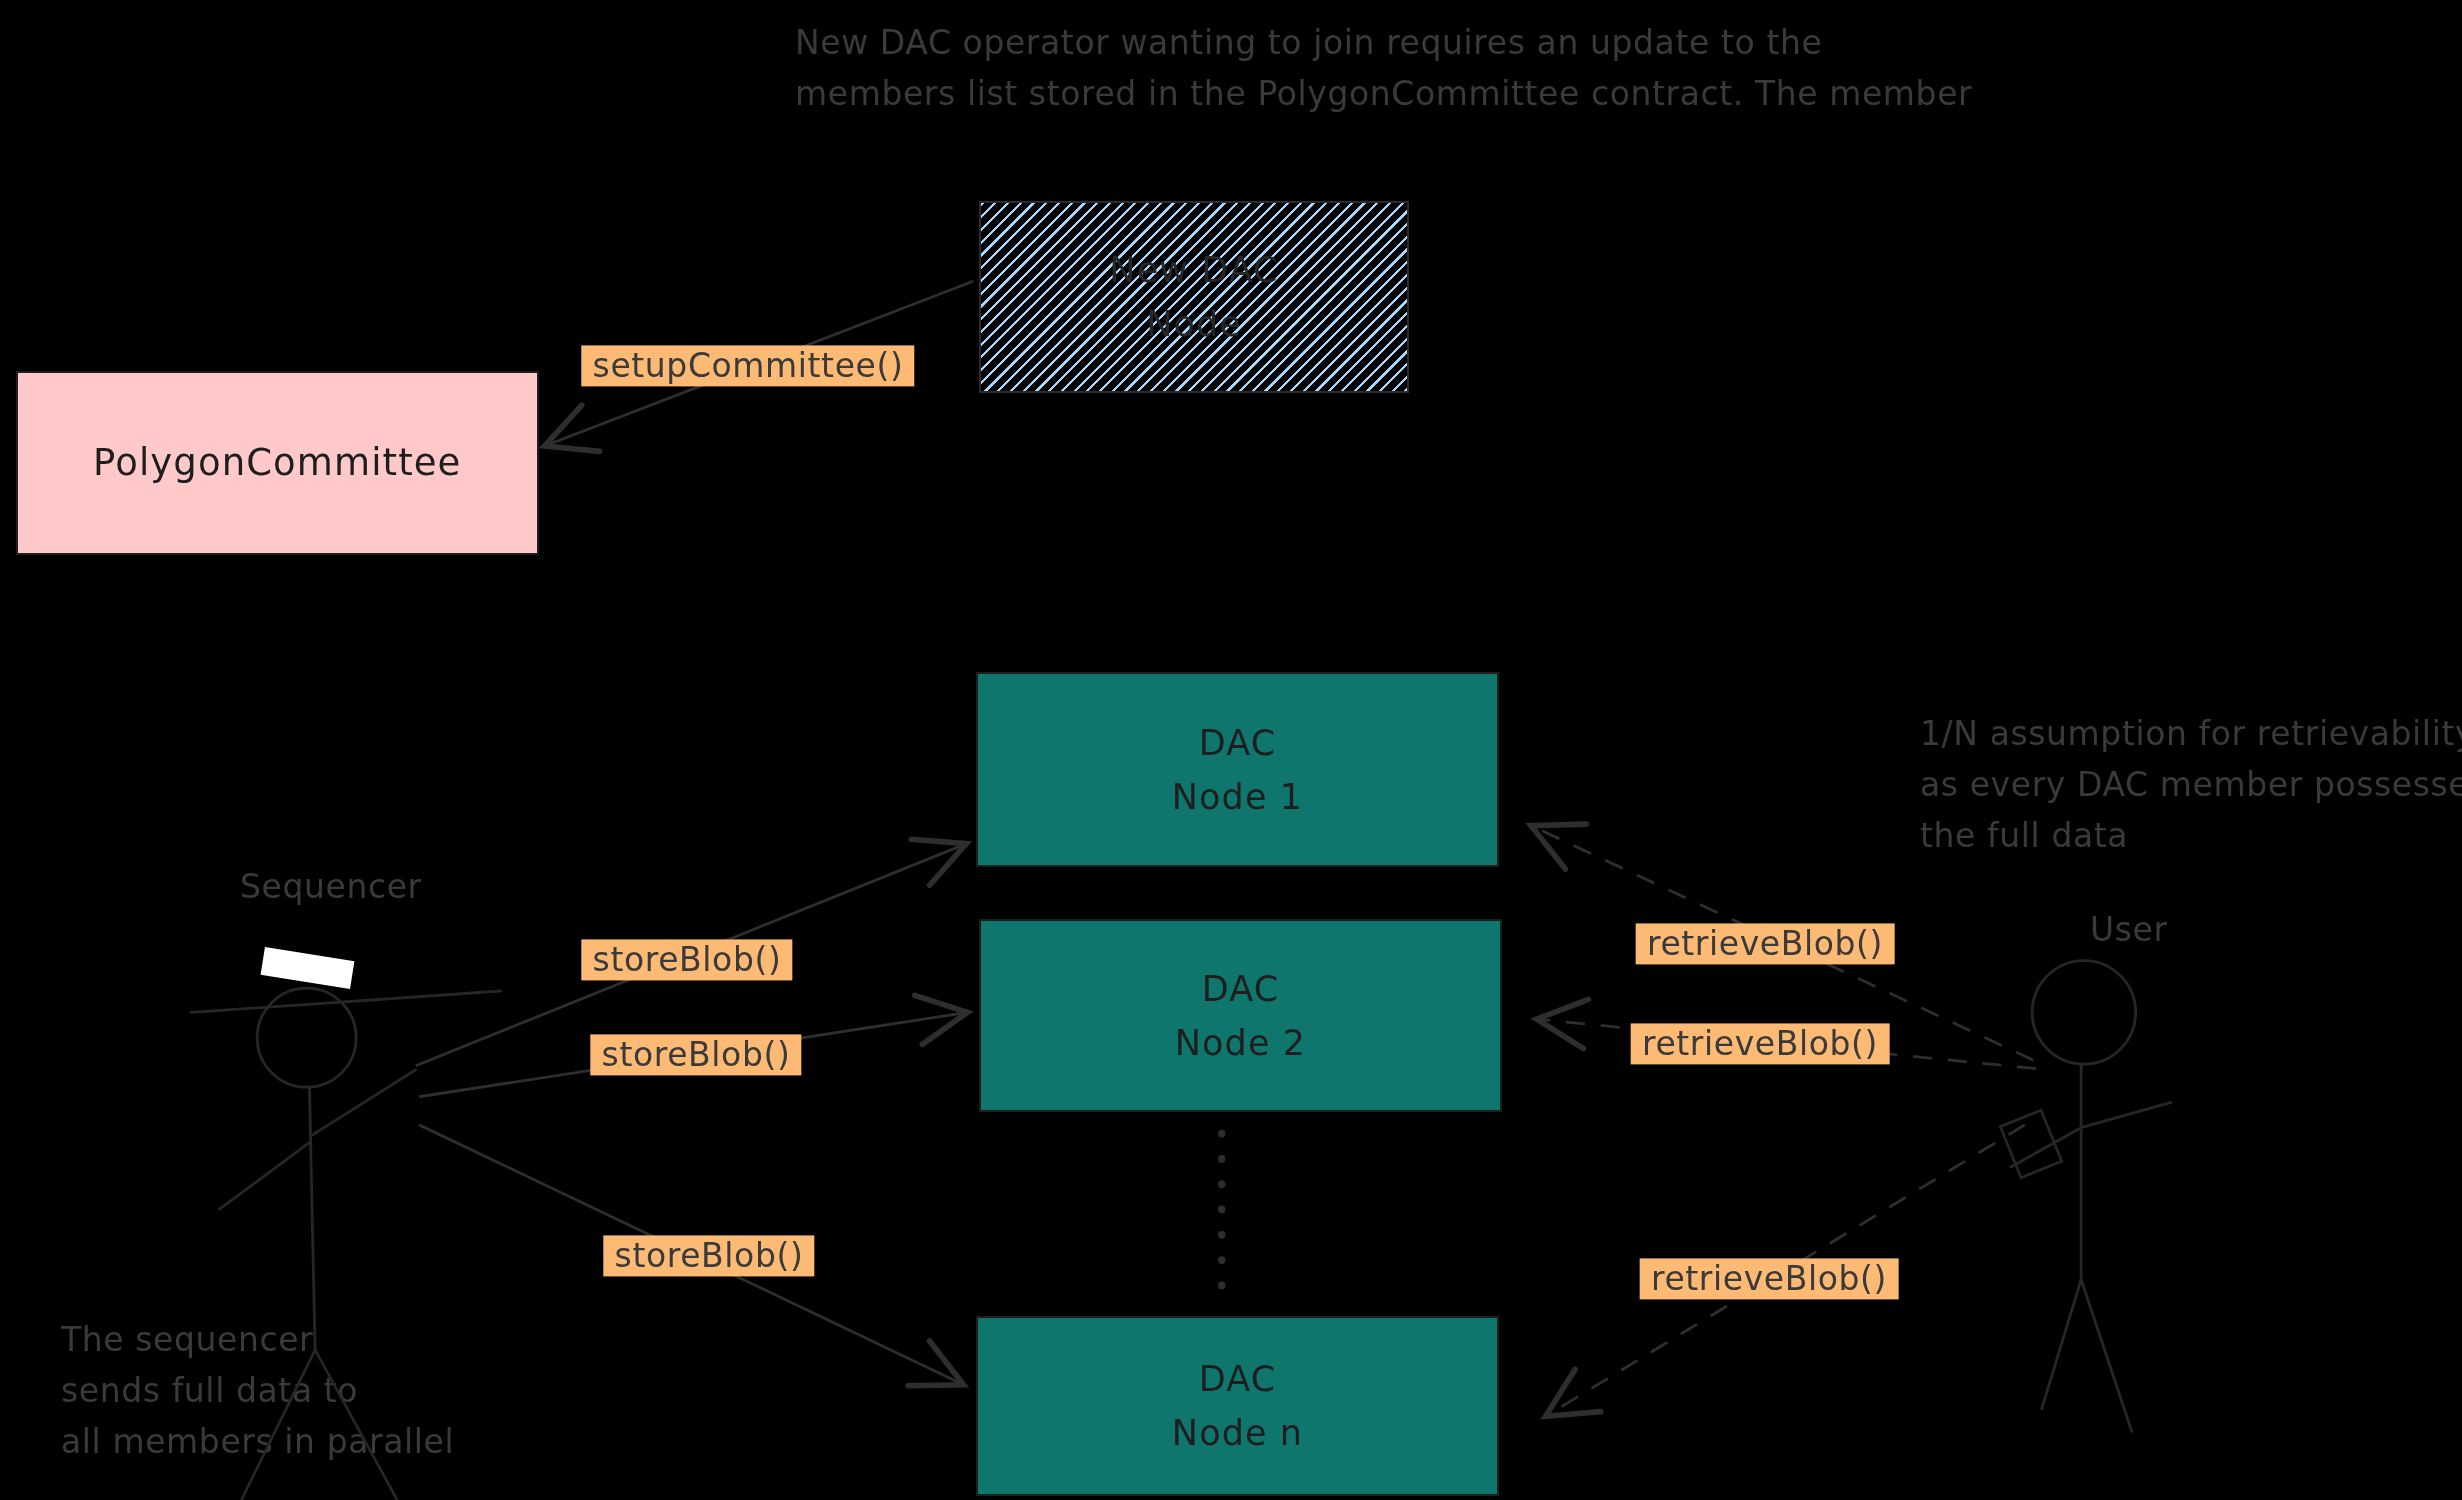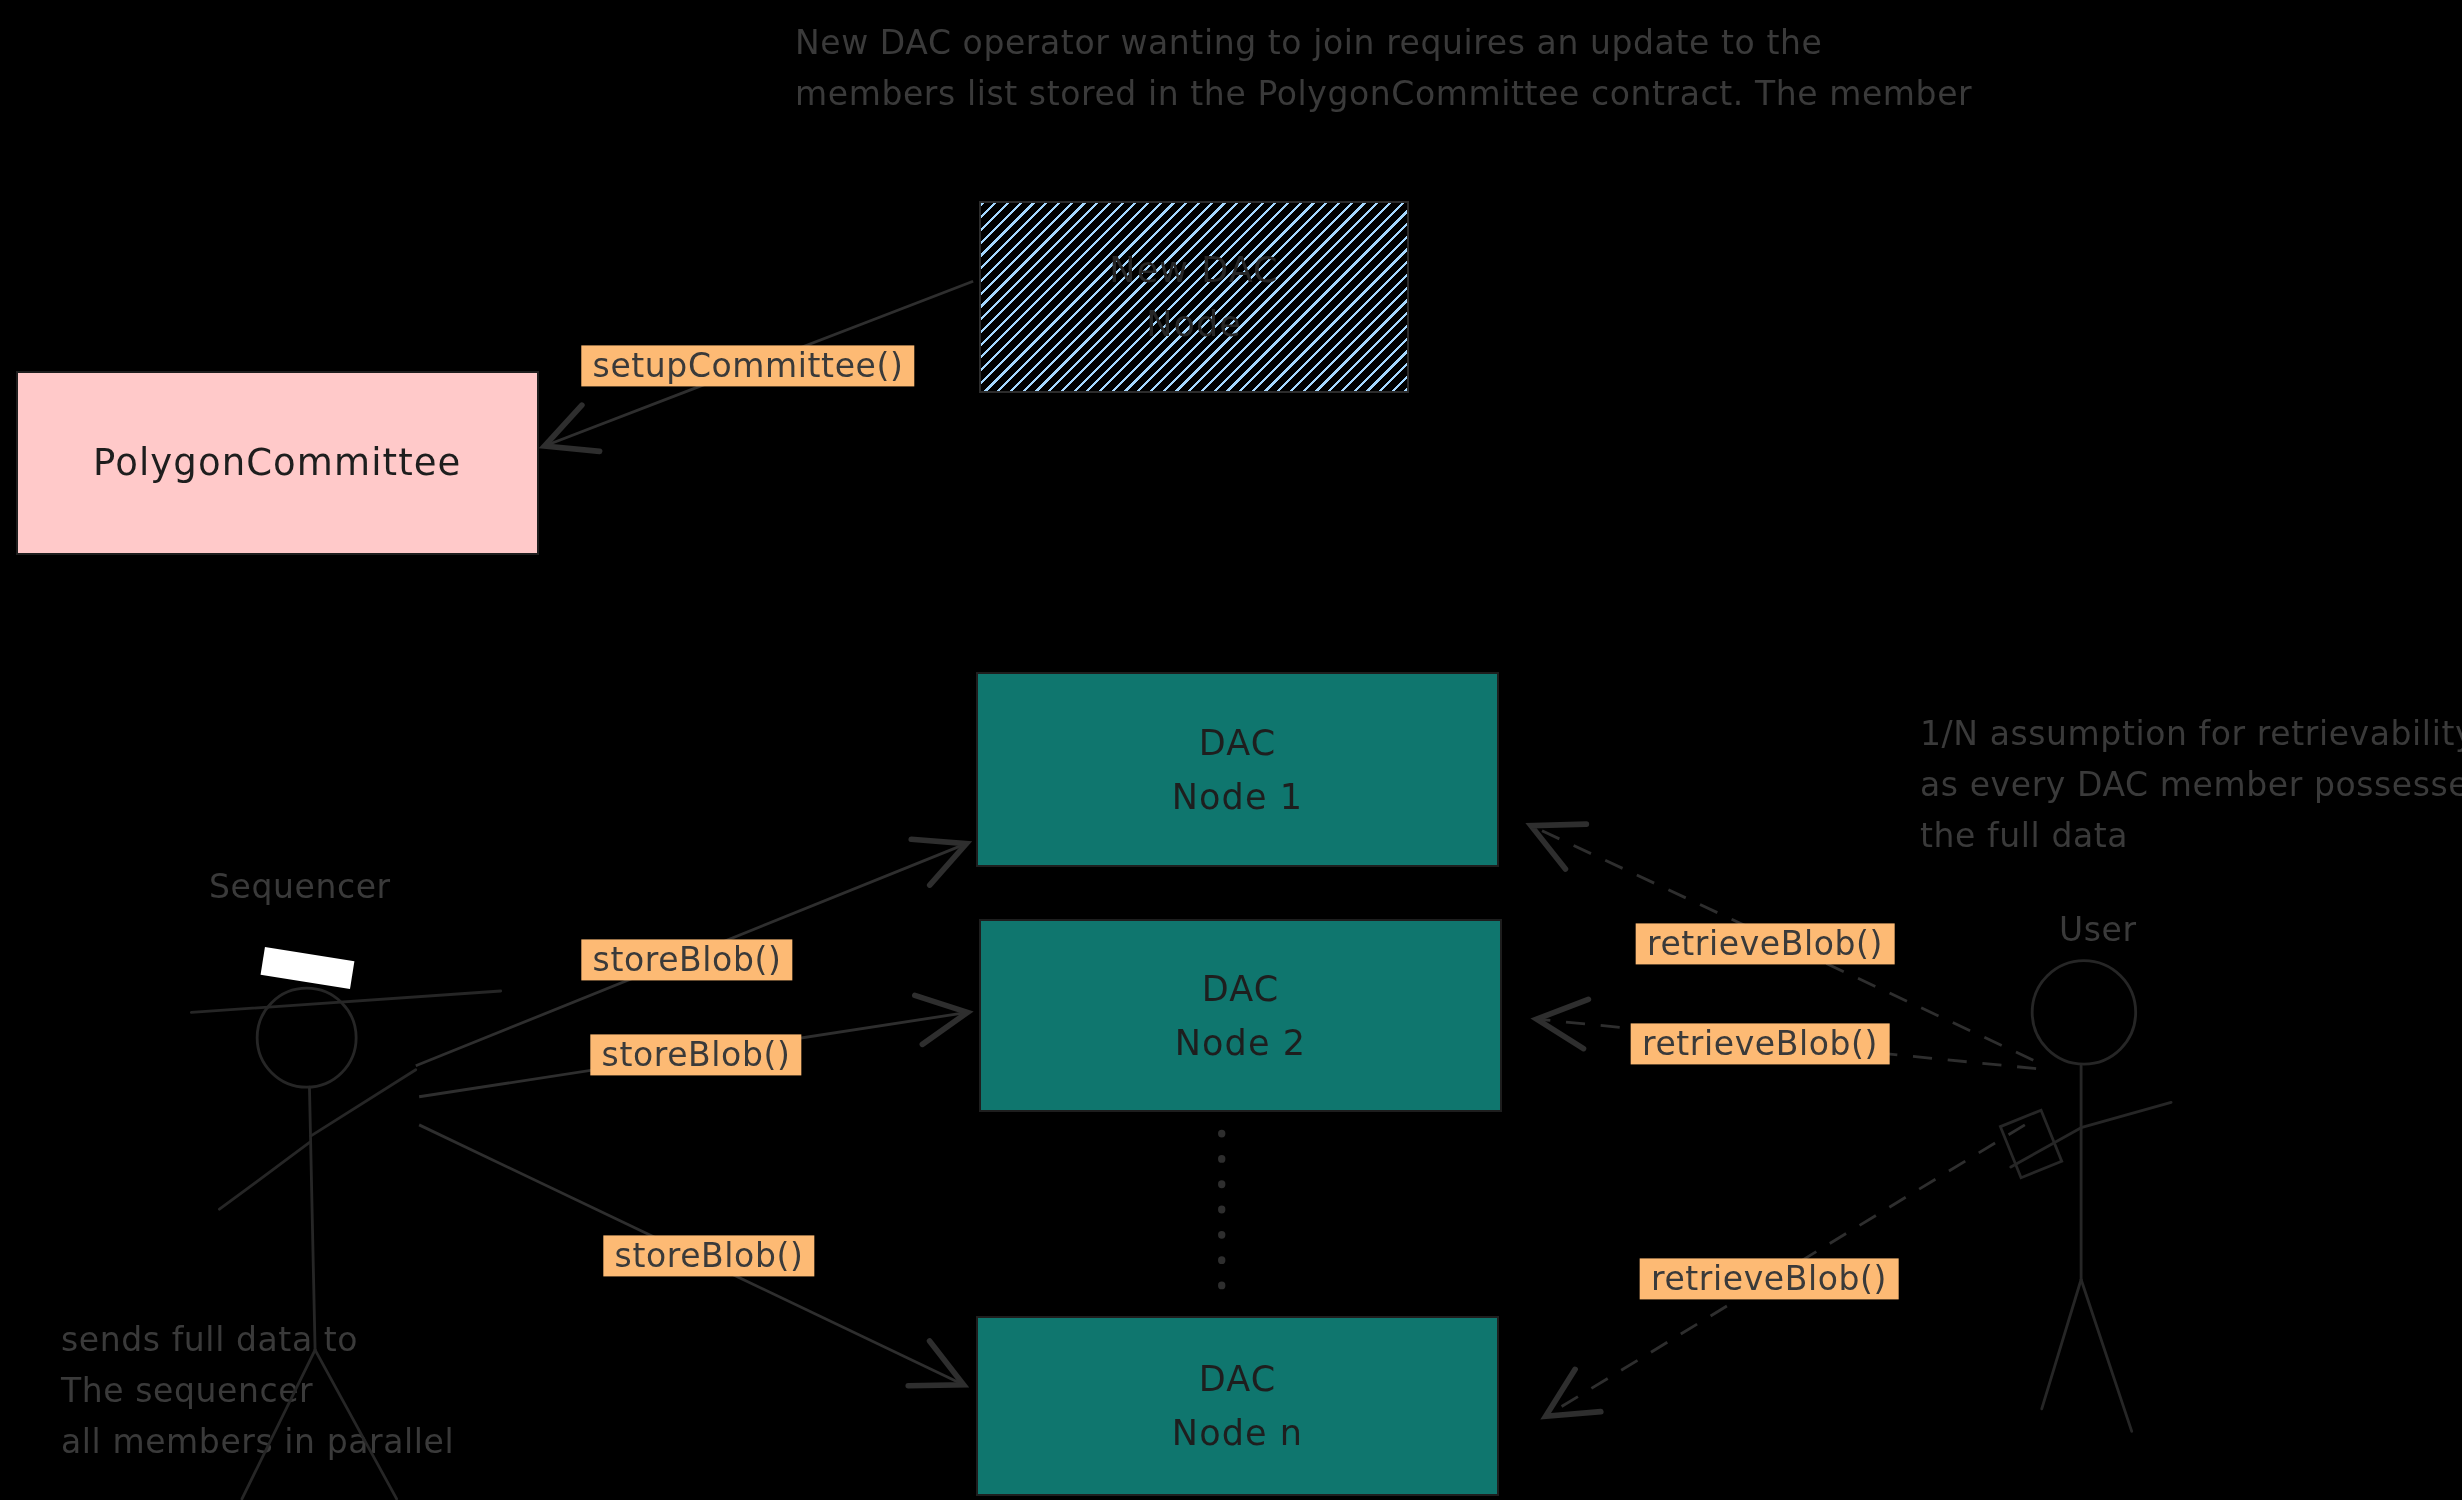--- a/index.html
+++ b/index.html
@@ -9,43 +9,43 @@
        align-items:center;justify-content:center;text-align:center;box-sizing:border-box;}
   .box .bl{font-size:35px;line-height:54px;color:#1e1e1e;letter-spacing:1.1px;}
   .blue{background:#0f766e;}
   .pink{background:#ffc9c9;text-align:center;}
   .hatch{background:repeating-linear-gradient(135deg,#a5d8ff 0 2.3px,transparent 2.3px 9px);
          border-color:#2c2c2c;}
   .hatch .bl{color:#262626;}
   .ann{position:absolute;color:#3a3a3a;font-size:33px;line-height:51px;white-space:nowrap;letter-spacing:0.6px;}
   .edge-label{position:absolute;transform:translate(-50%,-50%);color:#3a3a3a;font-size:33px;
               background:#fdba74;padding:1.1px 11.3px;white-space:nowrap;z-index:3;letter-spacing:0.6px;}
-  .actor-label{position:absolute;color:#3a3a3a;font-size:33px;white-space:nowrap;letter-spacing:0.6px;}
+  .actor-label{position:absolute;color:#3a3a3a;font-size:33px;white-space:nowrap;letter-spacing:0.6px;margin-left:31px;}
   svg.overlay{position:absolute;left:0;top:0;z-index:2;}
   .box{z-index:1;}
 </style>
 </head>
 <body>
 
 <div id="stage">
 
   <div class="ann" style="left:795px;top:17px;">
     <div>New DAC operator wanting to join requires an update to the</div>
     <div>members list stored in the PolygonCommittee contract. The member</div>
   </div>
 
   <div class="ann" style="left:1920px;top:708px;">
     <div>1/N assumption for retrievability,</div>
     <div>as every DAC member possesses</div>
     <div>the full data</div>
   </div>
 
   <div class="ann" style="left:61px;top:1314px;">
+    <div>The sequencer</div>
     <div>sends full data to</div>
-    <div>The sequencer</div>
     <div>all members in parallel</div>
   </div>
 
   <div class="box hatch" style="left:979px;top:201px;width:430px;height:192px;">
     <div class="bl">New DAC</div>
     <div class="bl">Node</div>
   </div>
 
   <div class="box pink" style="left:15.8px;top:371px;width:523px;height:184px;">
     <div class="bl" style="font-size:37px;">PolygonCommittee</div>

